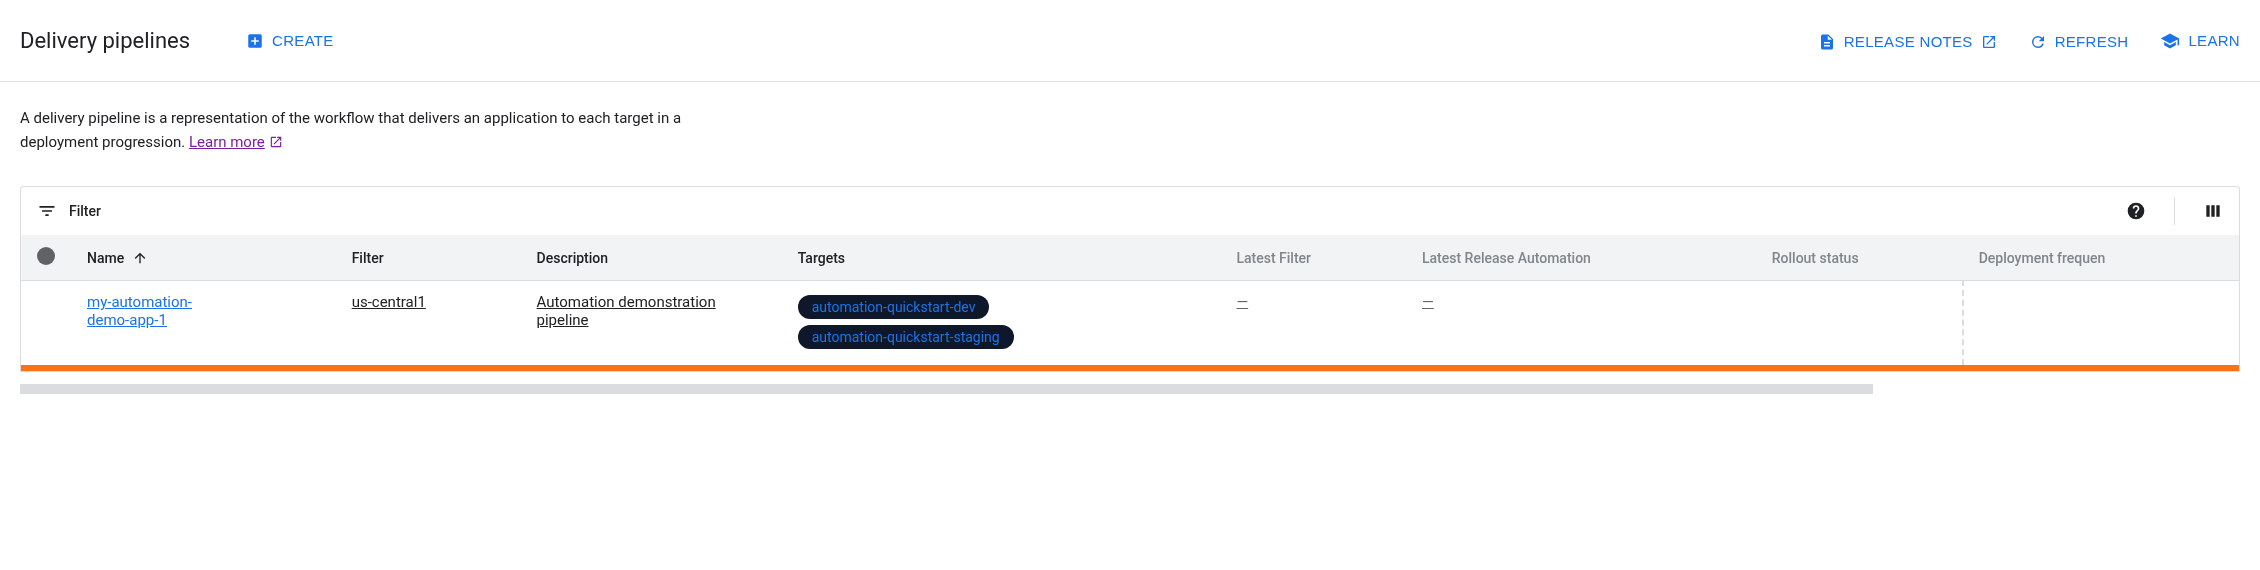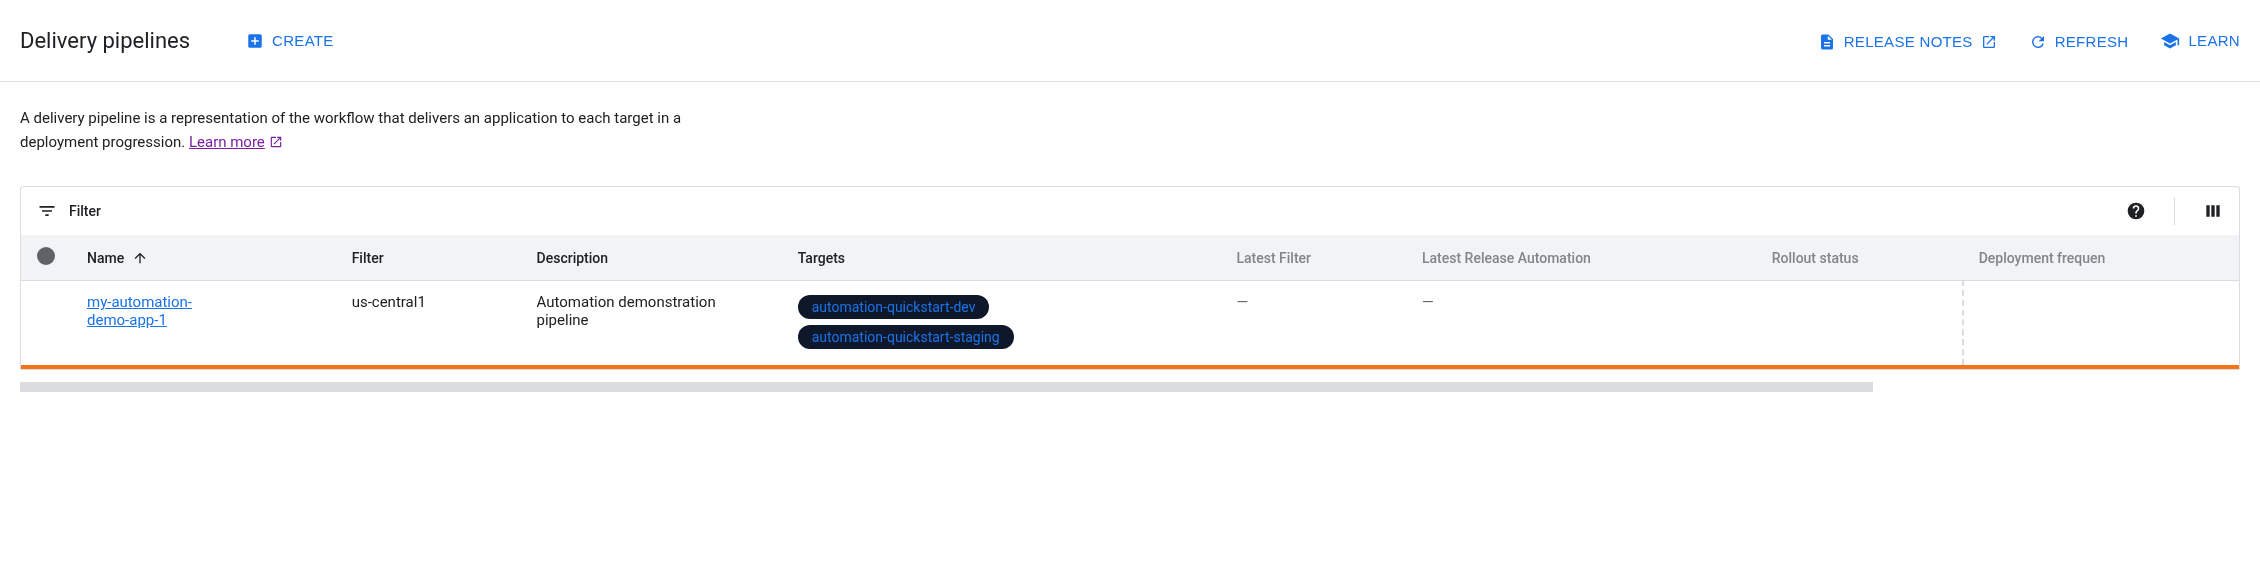--- a/index.html
+++ b/index.html
@@ -40,21 +40,21 @@
     
     .table-scroll { overflow-x: auto; border: 1px solid #dadce0; border-top: none; }
     table { width: 100%; border-collapse: collapse; min-width: 1560px; }
     thead tr { background: #f1f3f4; border-radius: 20px; }
     th {
       text-align: left; padding: 12px 16px; font-weight: 500;
       font-size: 14px; color: #202124; white-space: nowrap;
       border-bottom: 1px solid #dadce0;
     }
     th.dim { color: #80868b; }
-    td { padding: 12px 16px; vertical-align: top; font-size: 15px; border-bottom: 4px solid #f97316; }
+    td { padding: 12px 16px; vertical-align: top; font-size: 15px; border-bottom: 6px solid #f97316; text-decoration: underline; }
     .status-dot { width: 18px; height: 18px; border-radius: 50%; background: #5f6368; display: inline-block; }
     .name-link { color: #1a73e8; text-decoration: underline; display: block; max-width: 120px; word-break: break-word; }
     .target-chip {
       display: inline-block; background: #0f172a; color: #1a73e8;
       padding: 4px 14px; border-radius: 14px; font-size: 14px;
       margin: 2px 4px 4px 0; white-space: nowrap;
     }
     .dash { color: #5f6368; }
     .deploy-cell { border-left: 2px dashed #dadce0; }
     

